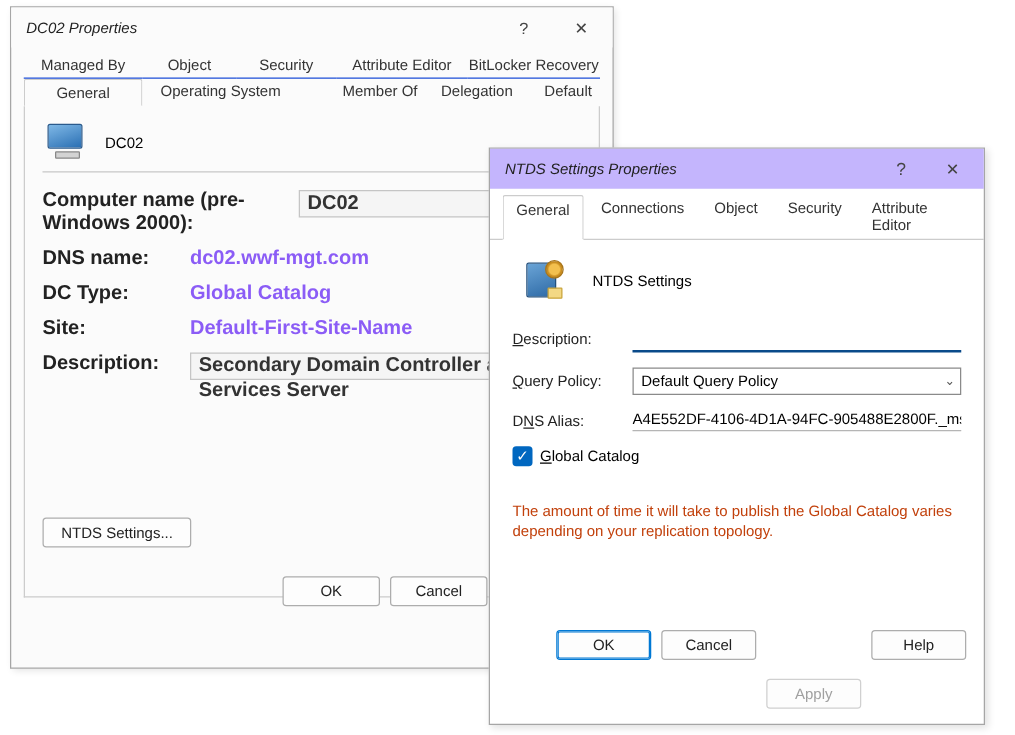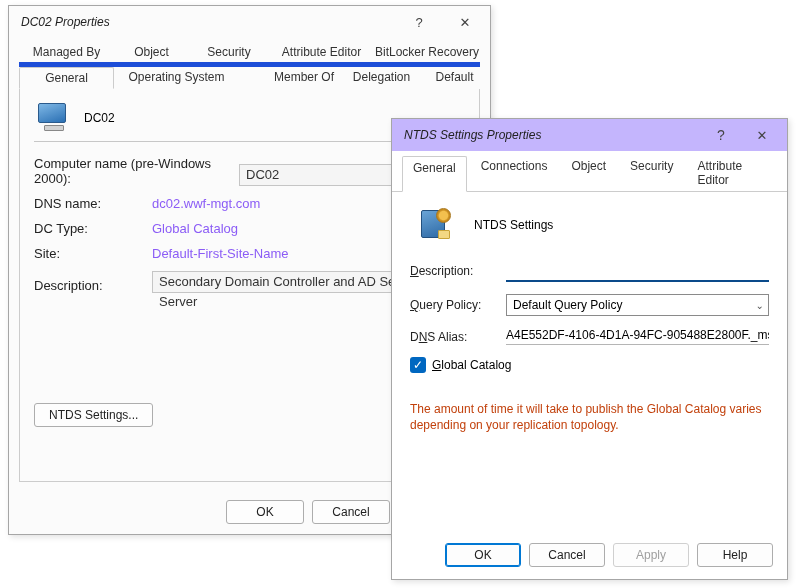--- a/index.html
+++ b/index.html
@@ -30,21 +30,21 @@
 
     
     #dlg1 { left: 8px; top: 5px; width: 483px; height: 530px; }
     #dlg1 .tabs-wrap { padding: 4px 10px 0 10px; }
     .tabs1-row { display: flex; }
     .tabs1-row .tab {
       font-size: 12px;
       color: #333;
       padding: 3px 0;
       text-align: center;
-      border-bottom: 5px solid #1d4ed8;
+      border-bottom: 1px solid #1d4ed8;
       flex: 1 1 auto;
     }
     .tabs1-row.first .tab:first-child { flex: 0 0 95px; }
     .tabs1-row.first .tab:nth-child(2) { flex: 0 0 75px; }
     .tabs1-row.first .tab:nth-child(3) { flex: 0 0 80px; }
     .tabs1-row.first .tab:nth-child(4) { flex: 0 0 105px; }
     .tabs1-row.first .tab:nth-child(5) { flex: 1; }
     .tabs1-row.second .tab { border-bottom: none; }
     .tabs1-row.second .tab.selected {
       background: #fbfbfb;
@@ -75,42 +75,42 @@
       background: linear-gradient(160deg, #7fb8e6 0%, #2a6fb3 100%);
       border: 1px solid #2a5a8c; border-radius: 2px;
     }
     .icon-computer .base {
       position: absolute; left: 6px; top: 22px; width: 20px; height: 6px;
       background: #d3d3d3; border: 1px solid #888; border-radius: 1px;
     }
     .icon-label { font-size: 12px; }
     hr.thin { border: none; border-top: 1px solid #c7c7c7; margin: 8px 0 14px 0; }
 
-    .formrow { display: flex; align-items: flex-end; font-size: 13px; margin-bottom: 10px; }
+    .formrow { display: flex; align-items: flex-start; font-size: 16px; margin-bottom: 10px; font-weight: bold; }
     .formrow .lbl { width: 118px; color: #222; }
     .formrow .wide { width: 205px; }
     .readonly {
       flex: 1; height: 22px; line-height: 20px;
       padding: 0 6px;
       border: 1px solid #c5c5c5;
       background: #f5f5f5;
       color: #333;
     }
     .textval { flex: 1; color: #8b5cf6; }
     .btn {
       font-size: 12px;
       height: 24px;
       padding: 0 14px;
       background: #fdfdfd;
       border: 1px solid #adadad;
       border-radius: 3px;
       color: #222;
     }
     .btn.default { border-color: #0078d4; box-shadow: inset 0 0 0 1px #0078d4; }
-    .btn.disabled { color: #a0a0a0; border-color: #d0d0d0; }
+    .btn.disabled { color: #a0a0a0; border-color: #d0d0d0; margin-top: 39px; }
 
     .ntds-btn-row { margin-top: 110px; }
     .dlg-actions {
       position: absolute; bottom: 10px; right: 14px;
       display: flex; gap: 8px;
     }
     .dlg-actions .btn { width: 78px; }
 
     
     #dlg2 { left: 391px; top: 118px; width: 397px; height: 462px; background: #fff; }

